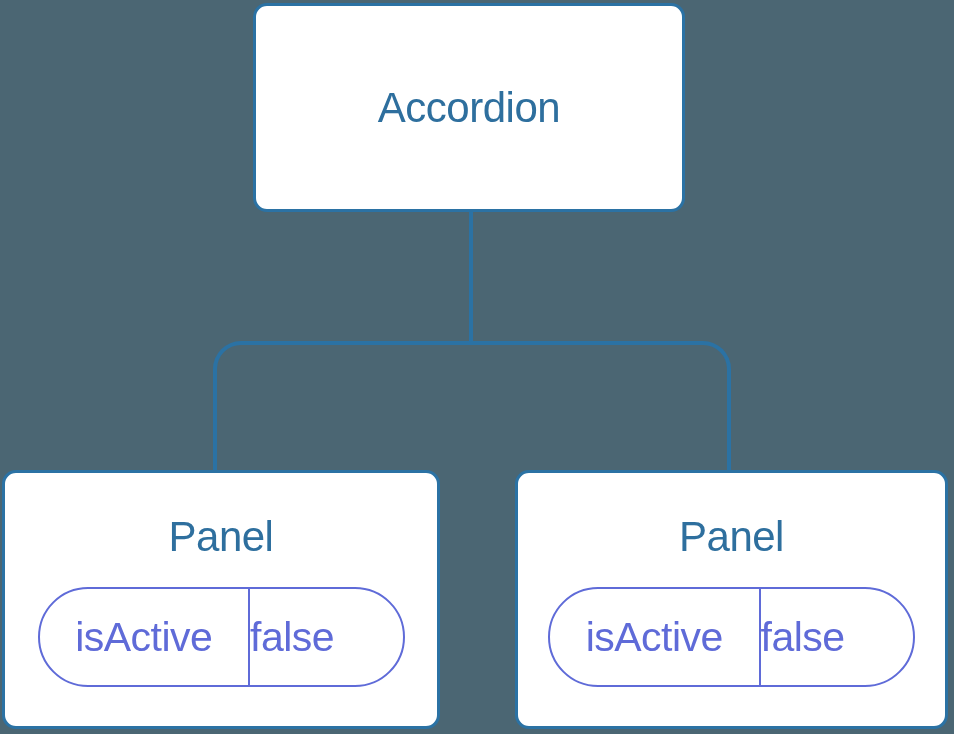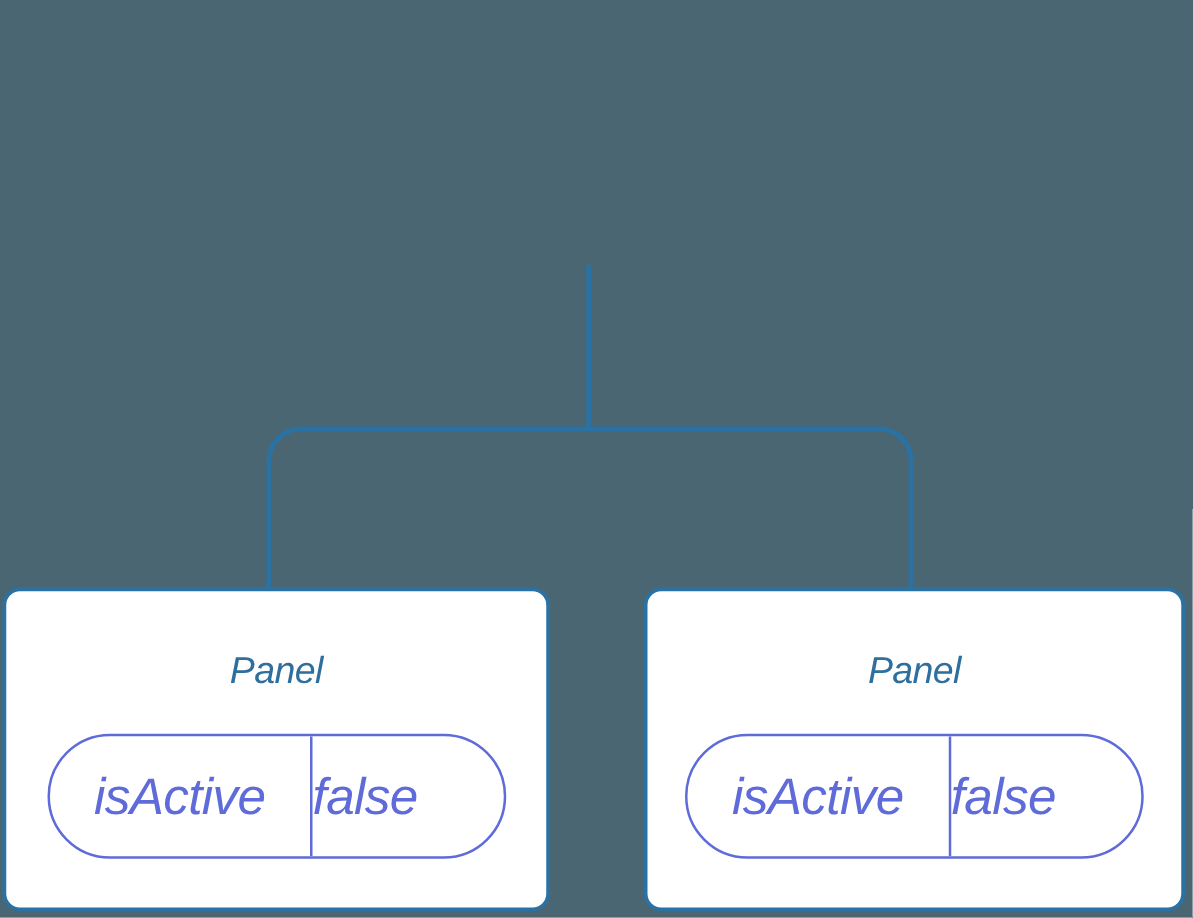--- a/index.html
+++ b/index.html
@@ -61,35 +61,33 @@
     display: flex;
     flex-direction: column;
     align-items: center;
   }
   .panel-left  { left: 2px;   width: 438px; }
   .panel-right { left: 515px; width: 433px; }
   .panel-title {
     margin-top: 40px;
     line-height: 48px;
     color: var(--blue);
-    font-size: 30px;
+    font-size: 42px;
     font-weight: 500;
     letter-spacing: -0.5px;
-    font-style: italic;
   }
   .prop-pill {
     margin-top: 26px;
     width: 367px; height: 100px;
     border: 2.5px solid var(--purple);
     border-radius: 50px;
     display: flex;
     align-items: stretch;
     overflow: hidden;
     background: var(--node-bg);
-    font-style: italic;
   }
   .prop-name-cell {
     flex: 0 0 58%;
     border-right: 2.5px solid var(--purple);
     display: flex; align-items: center; justify-content: center;
   }
   .prop-value-cell {
     flex: 1 1 auto;
     display: flex; align-items: center; justify-content: flex-start;
   }
@@ -98,20 +96,23 @@
     font-size: 41px;
     font-weight: 400;
     letter-spacing: -0.5px;
   }
 </style>
 </head>
 <body>
 
 <div class="canvas">
 
+  <div class="node root-node">
+    <span class="node-label">Accordion</span>
+  </div>
 
   <div class="stem"></div>
   <div class="bracket"></div>
 
   <div class="node panel-node panel-left">
     <div class="panel-title">Panel</div>
     <div class="prop-pill">
       <div class="prop-name-cell">
         <span class="prop-text">isActive</span>
       </div>

